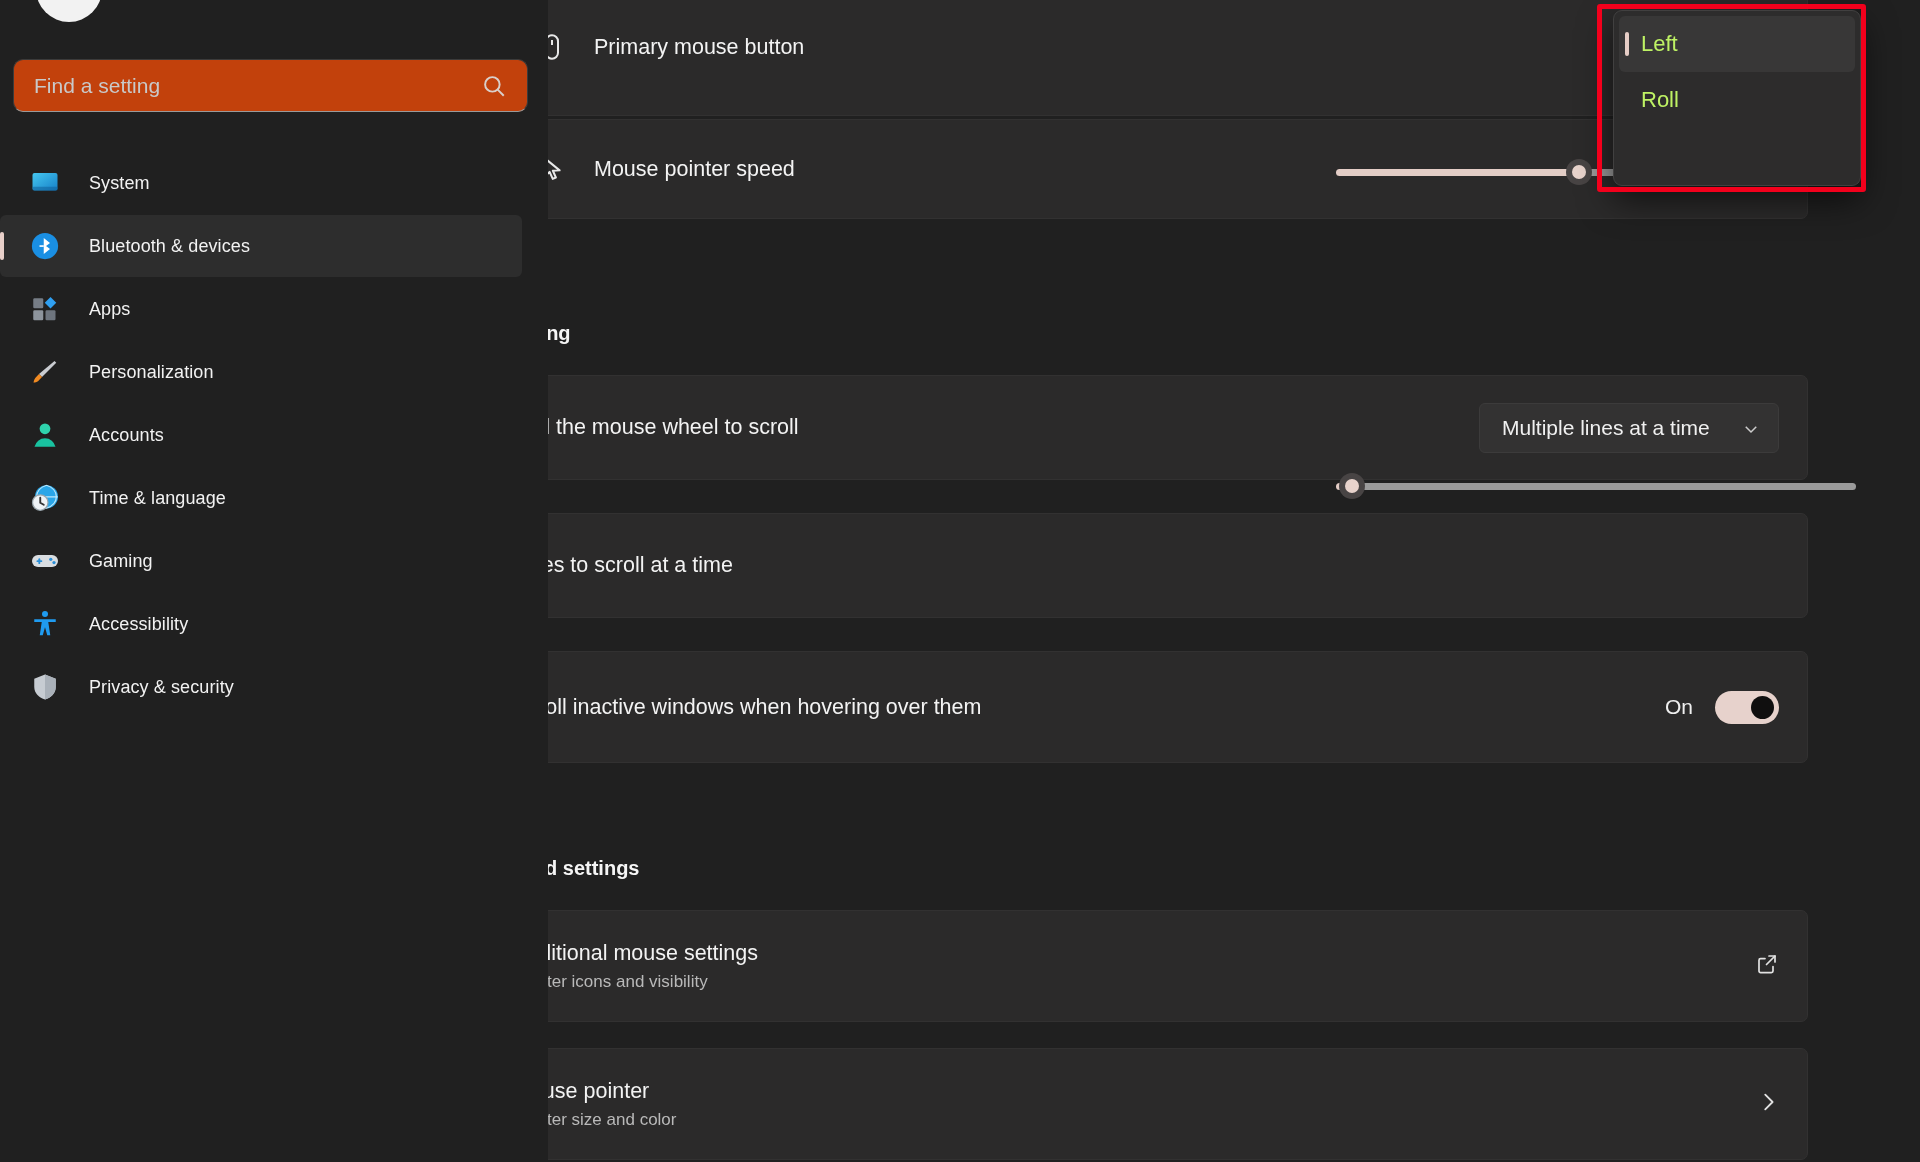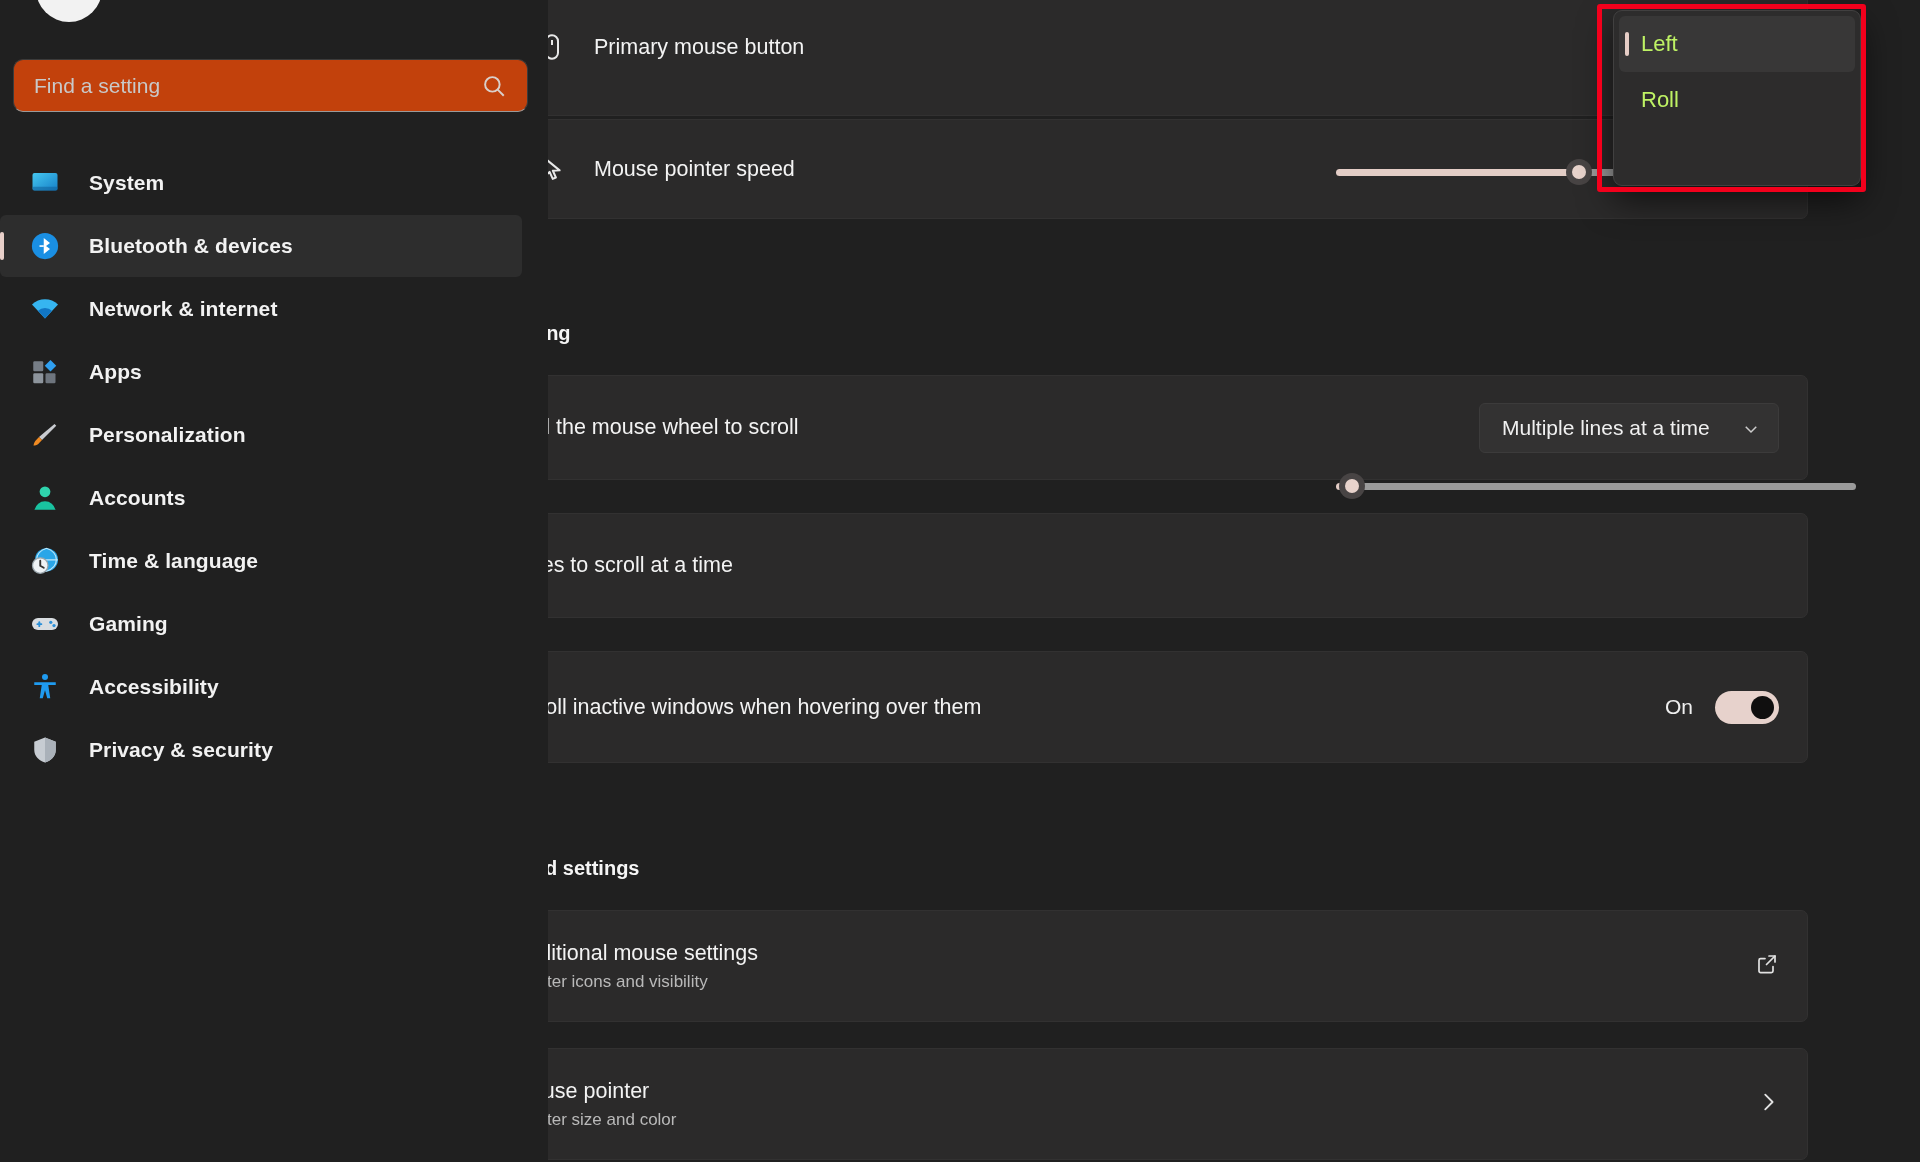--- a/index.html
+++ b/index.html
@@ -51,21 +51,21 @@
     border-radius: 6px;
     cursor: default;
   }
   .nav-item.active { background: #2d2d2d; }
   .nav-item.active::before {
     content: ""; position: absolute; left: 0; top: 17px;
     width: 4px; height: 28px; border-radius: 2px;
     background: #e8cfc9;
   }
   .nav-ico { width: 34px; height: 34px; flex: 0 0 34px; margin-right: 27px; display:flex; align-items:center; justify-content:center;}
-  .nav-label { font-size: 21px; color: #f2f2f2; letter-spacing: .1px; font-weight: bold; }
+  .nav-label { font-size: 18px; color: #f2f2f2; letter-spacing: .1px; }
 
   
   .main {
     flex: 1; height: 1162px; position: relative;
     padding: 0; overflow: hidden;
   }
   .card {
     background: #2b2a2a;
     border: 1px solid #323131;
     border-radius: 7px;
@@ -193,29 +193,20 @@
               <circle cx="12" cy="12" r="10.5" fill="#1a8fe3"></circle>
               <path d="M11 5.6 L16 9.6 L11 13.4 L11 5.6 Z M11 10.6 L16 14.4 L11 18.4 Z" fill="#fff"></path>
               <rect x="7.6" y="11.4" width="3.4" height="1.3" fill="#fff"></rect>
             </svg>
           </span>
           <span class="nav-label">Bluetooth &amp; devices</span>
         </div>
         <div class="nav-item">
           <span class="nav-ico">
             <svg viewBox="0 0 24 24" width="30" height="30">
-              <path d="M12 19.6 L1.6 8.4 A15 15 0 0 1 22.4 8.4 Z" fill="#36b5f0"></path>
-              <path d="M12 19.6 L6.4 13.4 A8.4 8.4 0 0 1 17.6 13.4 Z" fill="#1176c4"></path>
-            </svg>
-          </span>
-          <span class="nav-label">Network &amp; internet</span>
-        </div>
-        <div class="nav-item">
-          <span class="nav-ico">
-            <svg viewBox="0 0 24 24" width="30" height="30">
               <rect x="2.6" y="3.4" width="8" height="8" rx="1" fill="#767d86"></rect>
               <rect x="2.6" y="13" width="8" height="8" rx="1" fill="#8d949c"></rect>
               <rect x="12.4" y="13" width="8" height="8" rx="1" fill="#6e757e"></rect>
               <path d="M16.4 2.4 L21 7 L16.4 11.6 L11.8 7 Z" fill="#2f9ff0"></path>
             </svg>
           </span>
           <span class="nav-label">Apps</span>
         </div>
         <div class="nav-item">
           <span class="nav-ico">

